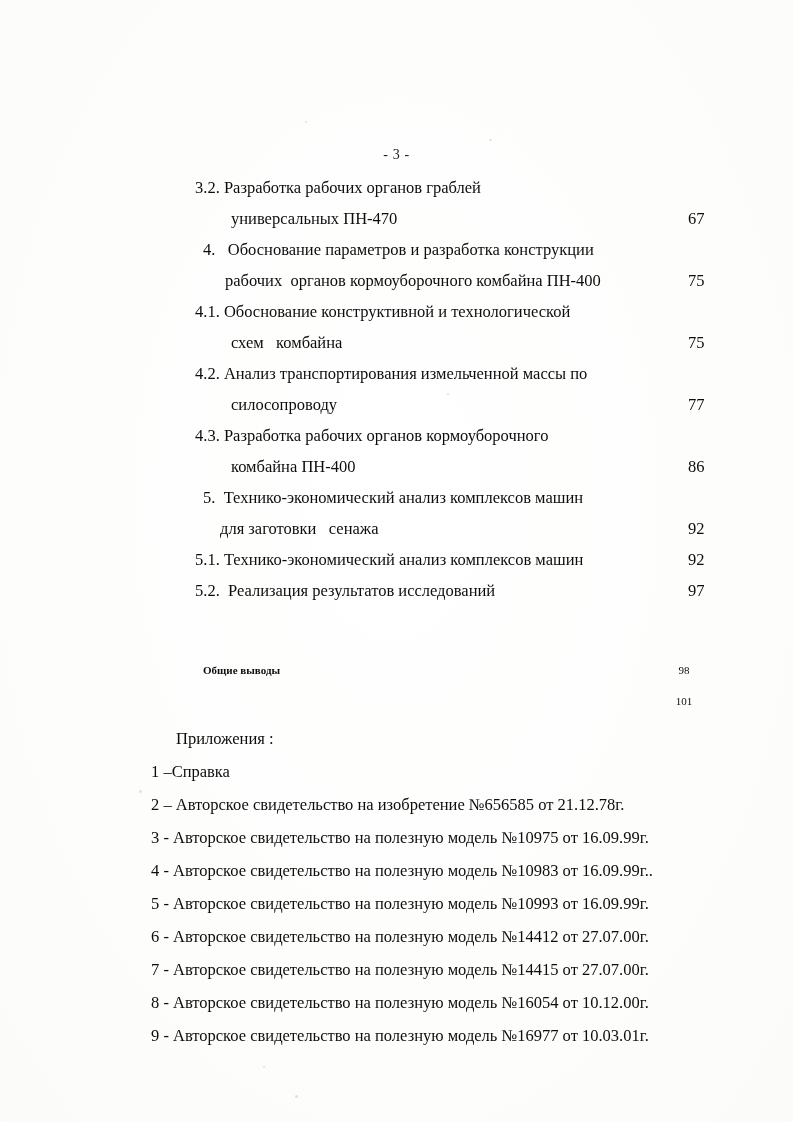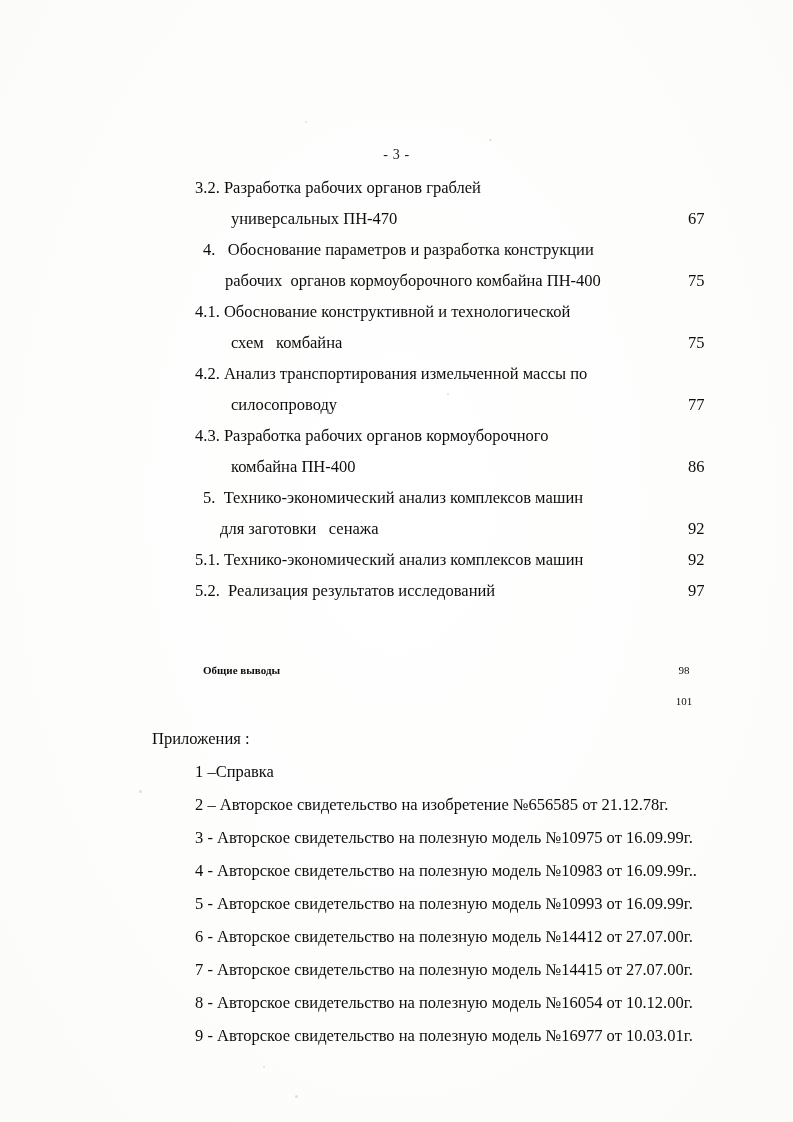--- a/index.html
+++ b/index.html
@@ -123,33 +123,33 @@
   .appendices {
     position: absolute;
     left: 0;
     top: 722px;
     width: 793px;
   }
   .app-heading {
     position: relative;
     height: 33px;
     line-height: 33px;
+    margin-left: 24px;
   }
   .app-heading span {
     position: absolute;
     left: 152px;
     top: 0;
     font-size: 16.5px;
     white-space: pre;
   }
   .app-item {
     position: relative;
     height: 33px;
     line-height: 33px;
-    margin-left: 44px;
   }
   .app-item span {
     position: absolute;
     left: 151px;
     top: 0;
     font-size: 16.5px;
     white-space: pre;
   }
 
   

